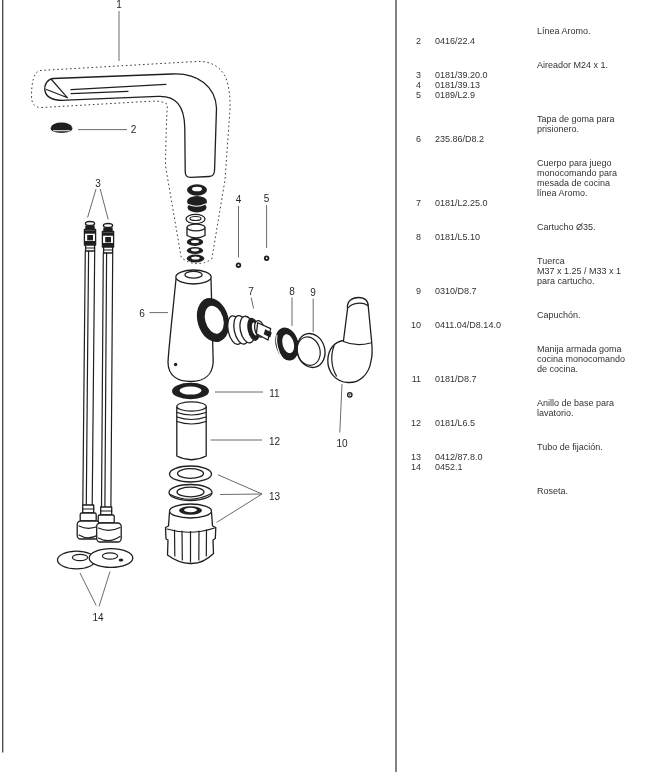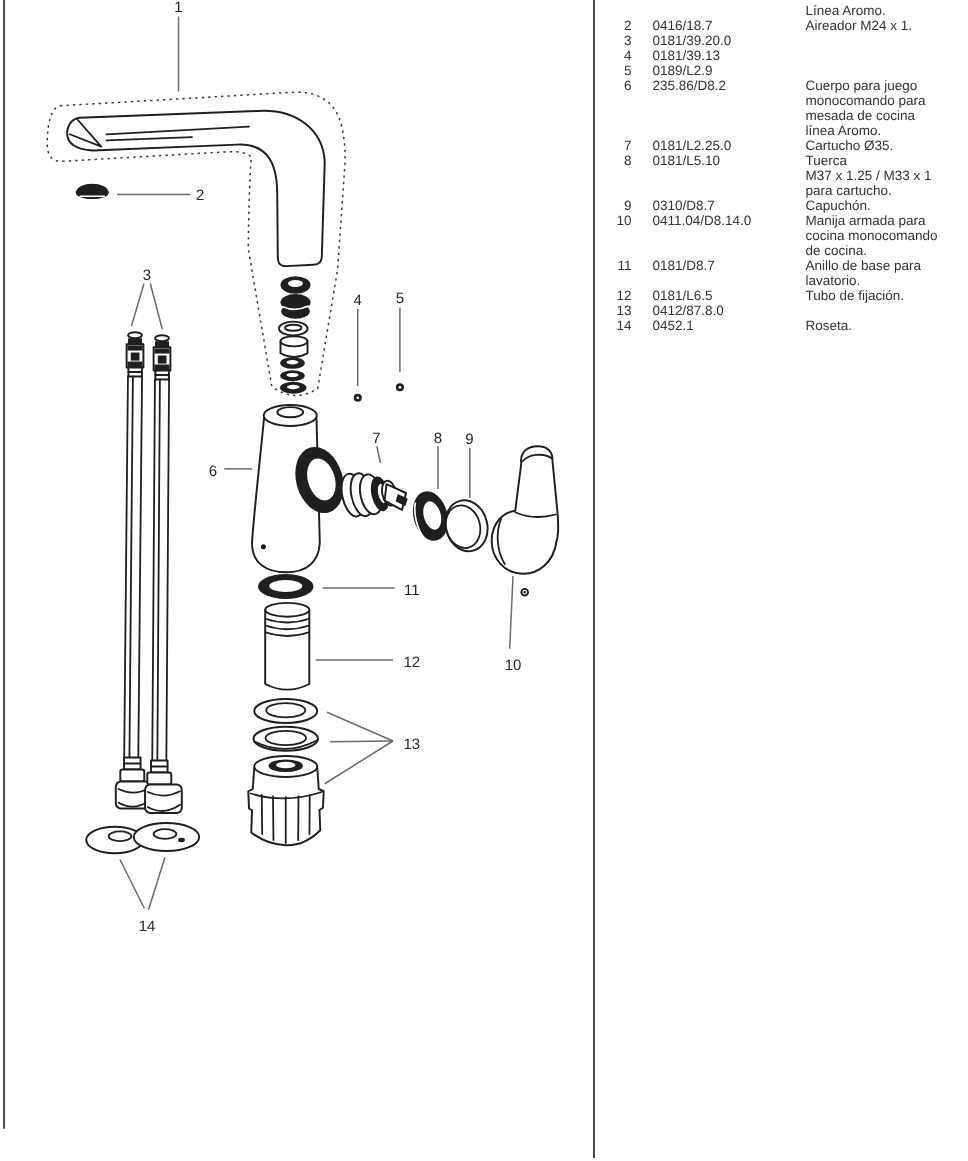--- a/index.html
+++ b/index.html
@@ -20,21 +20,21 @@
   .frame{stroke:#4e4e4e;stroke-width:1.4;}
 
   
   .parts-table{
     position:absolute;left:408px;top:2px;width:232px;
     font-size:9px;line-height:10px;color:#333;
   }
   .p-row{display:flex;align-items:flex-start;}
   .p-num{width:13px;text-align:right;flex:none;}
   .p-code{width:102px;margin-left:14px;flex:none;}
-  .p-desc{flex:1;}
+  .p-desc{flex:1;margin-top:24px;}
 </style>
 </head>
 <body>
 
 <svg id="diagram" width="645" height="774" viewBox="0 0 645 774">
 
   <line class="frame" x1="2.7" y1="0" x2="2.7" y2="752.5"></line>
   <line class="frame" x1="396" y1="0" x2="396" y2="772"></line>
 
   <path class="dot" d="M 40,70.5 L 196,61.5 C 213,60.5 224,69 227.5,83 C 230,93 230.5,103 229.8,112 L 225,180 L 211.8,259 Q 196,269 181.2,257.5 L 165.5,166 C 165.8,140 166.5,118 167.5,104.5 C 162,100.5 155,101 148,101.4 L 42,107.5 C 34,108 31.5,103 31.5,96 C 31.5,82 34,72 40,70.5 Z"></path>
@@ -271,36 +271,40 @@
 <div class="parts-table" id="parts-table">
     <div class="p-row">
       <span class="p-num"></span>
       <span class="p-code"></span>
       <div class="p-desc">
         <div>Línea Aromo.</div>
       </div>
     </div>
     <div class="p-row">
       <span class="p-num">2</span>
-      <span class="p-code">0416/18.7</span>
+      <span class="p-code">0416/22.4</span>
       <div class="p-desc">
         <div>Aireador M24 x 1.</div>
       </div>
     </div>
     <div class="p-row">
       <span class="p-num">3</span>
       <span class="p-code">0181/39.20.0</span>
     </div>
     <div class="p-row">
       <span class="p-num">4</span>
       <span class="p-code">0181/39.13</span>
     </div>
     <div class="p-row">
       <span class="p-num">5</span>
       <span class="p-code">0189/L2.9</span>
+      <div class="p-desc">
+        <div>Tapa de goma para</div>
+        <div>prisionero.</div>
+      </div>
     </div>
     <div class="p-row">
       <span class="p-num">6</span>
       <span class="p-code">235.86/D8.2</span>
       <div class="p-desc">
         <div>Cuerpo para juego</div>
         <div>monocomando para</div>
         <div>mesada de cocina</div>
         <div>línea Aromo.</div>
       </div>
@@ -325,21 +329,21 @@
       <span class="p-num">9</span>
       <span class="p-code">0310/D8.7</span>
       <div class="p-desc">
         <div>Capuchón.</div>
       </div>
     </div>
     <div class="p-row">
       <span class="p-num">10</span>
       <span class="p-code">0411.04/D8.14.0</span>
       <div class="p-desc">
-        <div>Manija armada para</div>
+        <div>Manija armada goma</div>
         <div>cocina monocomando</div>
         <div>de cocina.</div>
       </div>
     </div>
     <div class="p-row">
       <span class="p-num">11</span>
       <span class="p-code">0181/D8.7</span>
       <div class="p-desc">
         <div>Anillo de base para</div>
         <div>lavatorio.</div>

